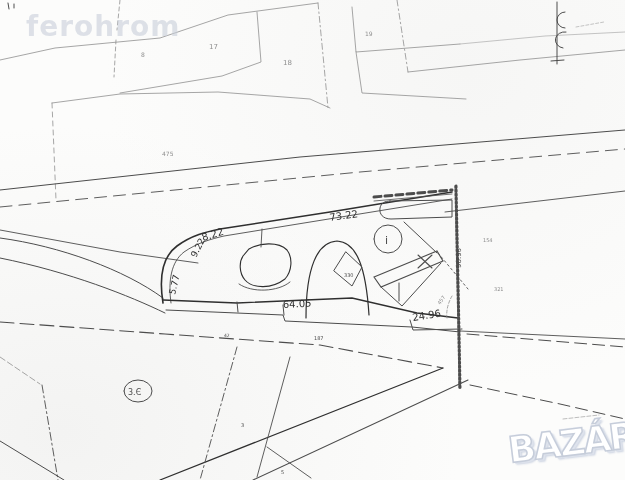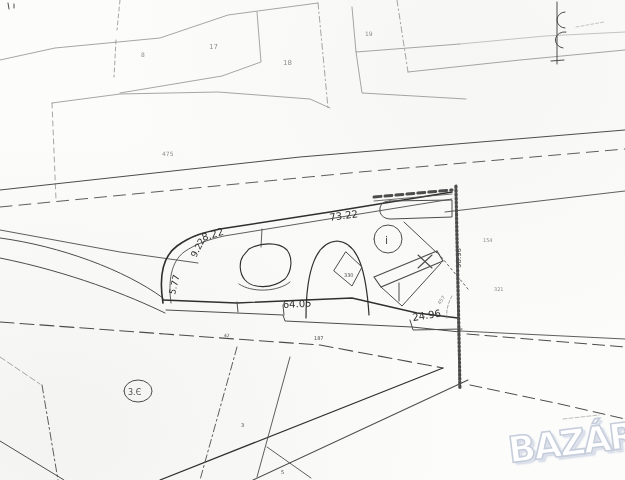--- a/index.html
+++ b/index.html
@@ -115,16 +115,17 @@
       <text x="344" y="277" font-size="5" fill="#4c4c4c">330</text>
       <text x="314" y="340" font-size="5" fill="#4c4c4c">187</text>
       <text x="224" y="337" font-size="4.5" fill="#4c4c4c">42</text>
       <text x="241" y="427" font-size="5" fill="#4c4c4c">3</text>
       <text x="281" y="474" font-size="5" fill="#4c4c4c">5</text>
       <text x="385" y="244" font-size="11" fill="#4c4c4c">i</text>
       <text x="128" y="395" font-size="8" fill="#4c4c4c">3.Є</text>
       <text x="440" y="305" font-size="5" fill="#8f8f8f" transform="rotate(-55 440 305)">457</text>
     </svg>
 
+  <div class="wm">ferohrom</div>
 
   <div class="bazar">BAZÁR</div>
 
 </div>
 
 </body></html>

